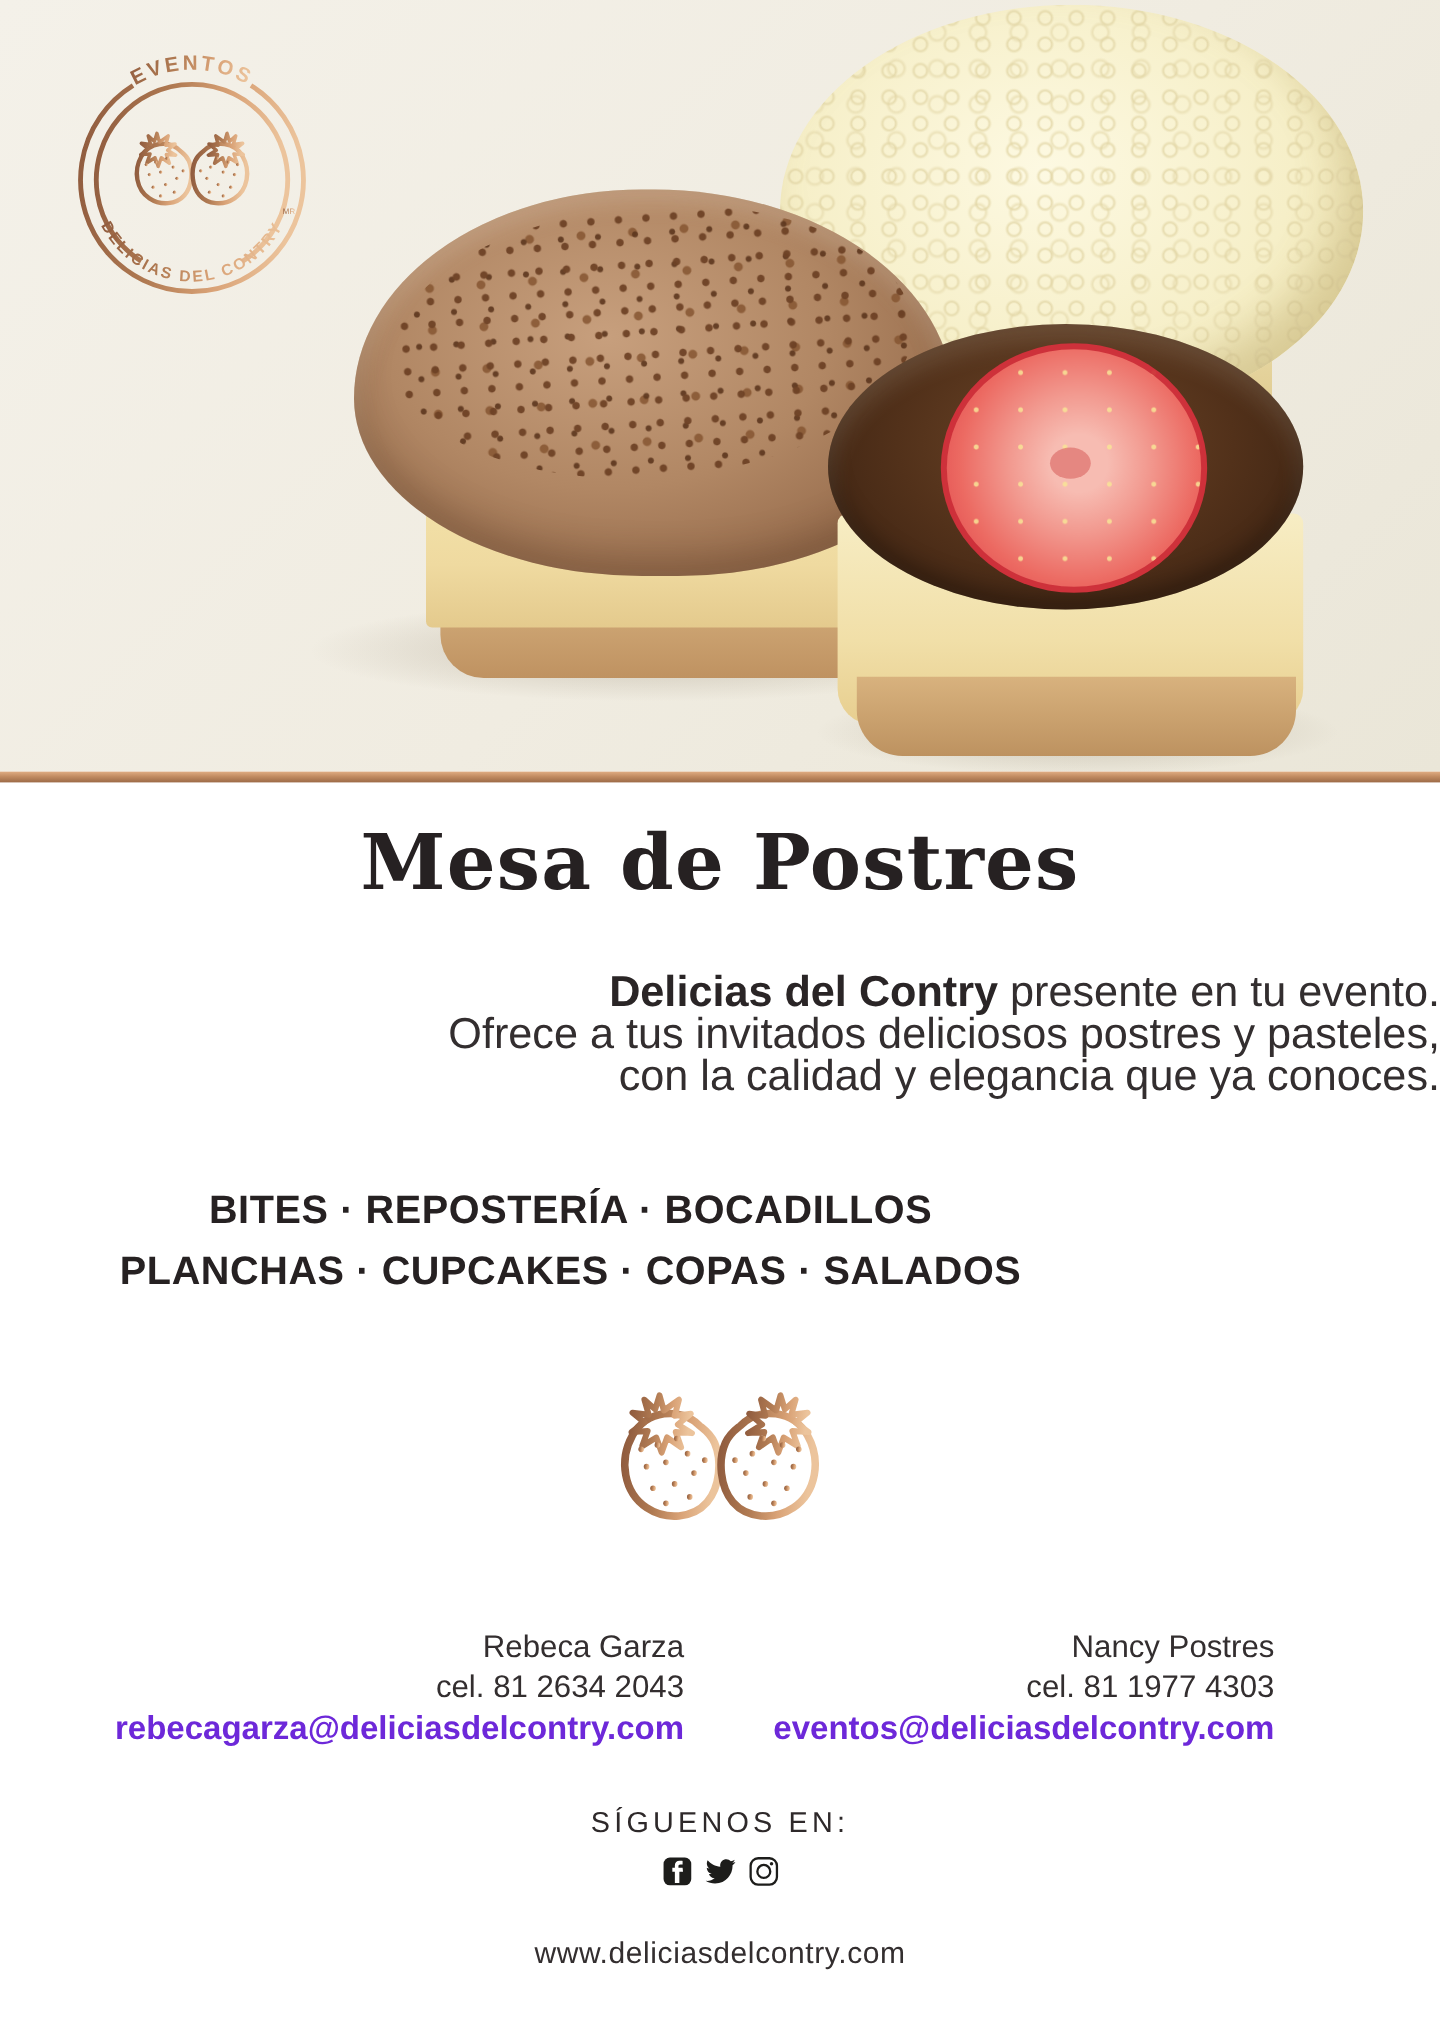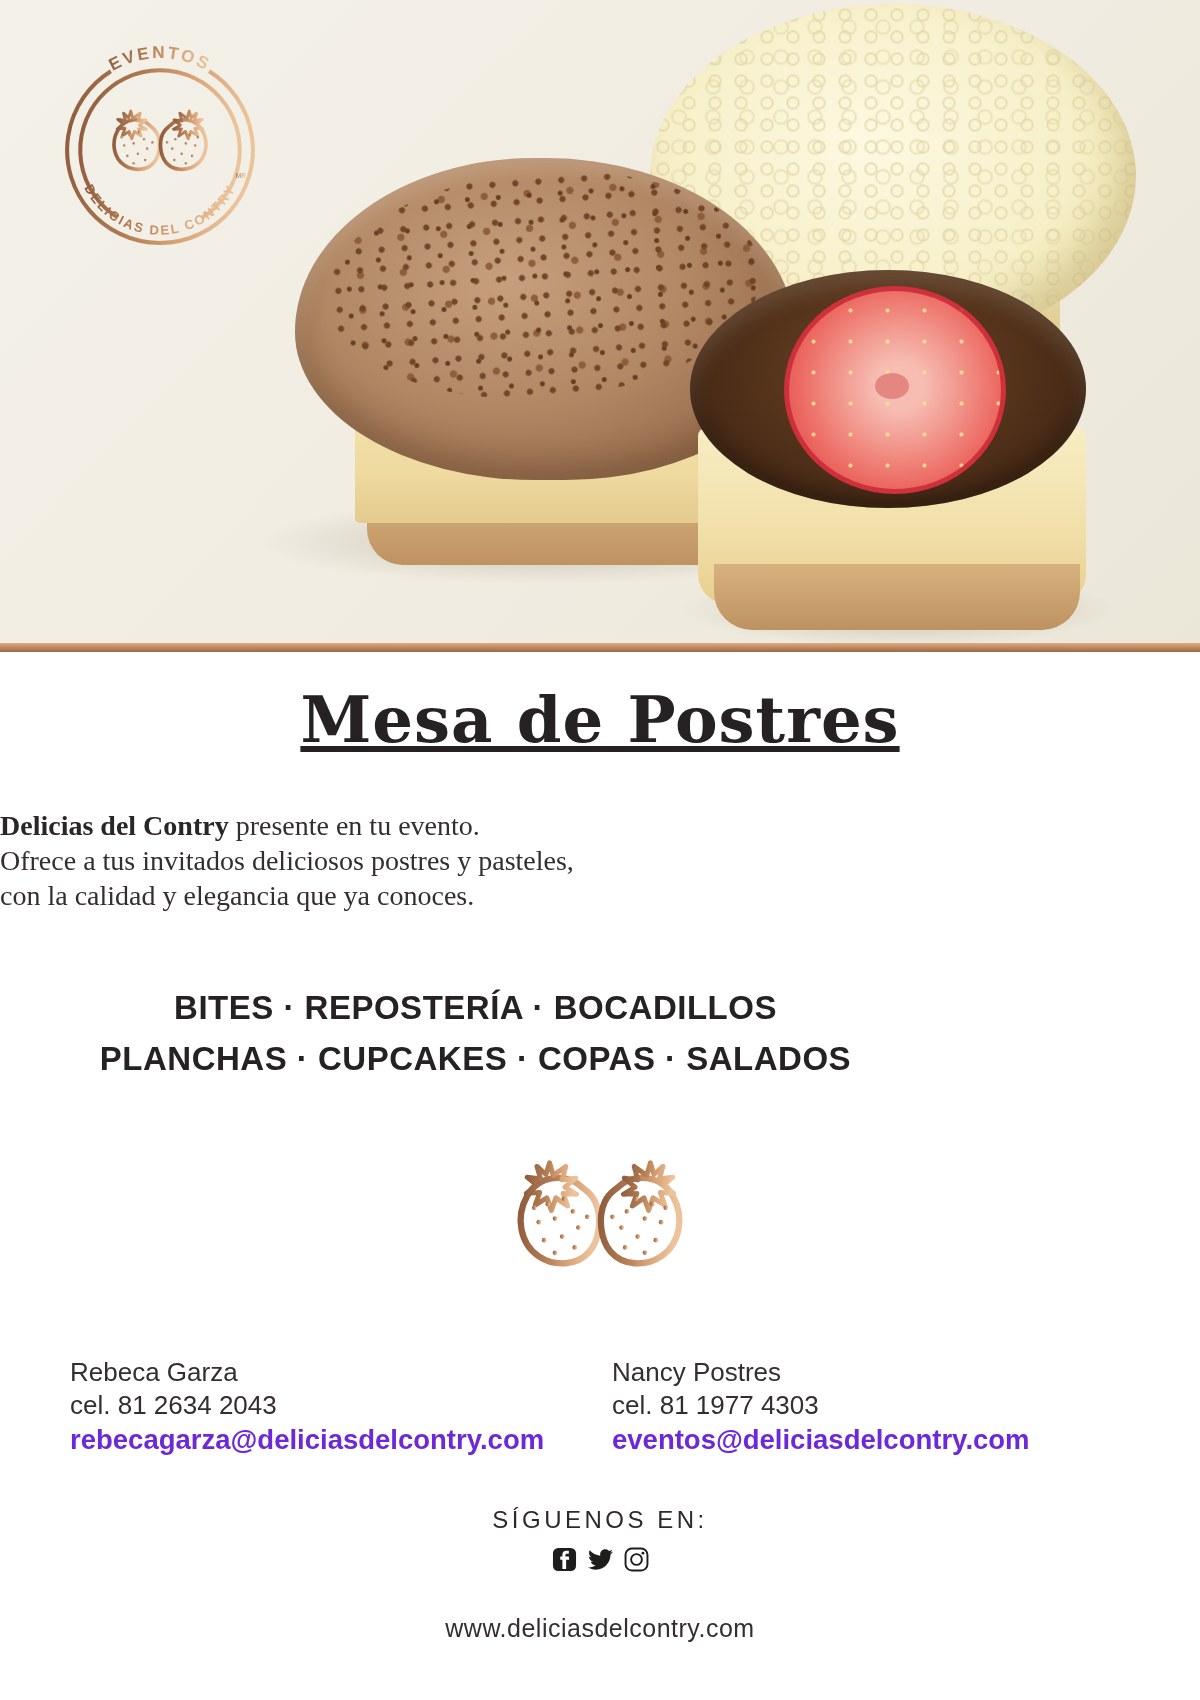--- a/index.html
+++ b/index.html
@@ -71,30 +71,30 @@
   
   .divider { position:absolute; left:0; top:643px; width:1200px; height:9px;
     background:linear-gradient(180deg,#dfac82 0%, #c28c62 45%, #9c6a47 100%); }
 
   
   .logo { position:absolute; left:54px; top:44px; width:212px; height:212px; }
 
   
   .title { position:absolute; top:682px; left:0; width:1200px; text-align:center;
     font-family:"DejaVu Serif","Liberation Serif",serif; font-weight:bold;
-    font-size:64px; letter-spacing:1px; color:#262122;text-decoration:underline; }
-  .intro { position:absolute; top:808px; left:0; width:1200px; text-align:left;
-    font-size:28px; line-height:35px; color:#332e2f;font-family:Liberation Serif, serif; }
+    font-size:64px; letter-spacing:1px; color:#262122; }
+  .intro { position:absolute; top:808px; left:0; width:1200px; text-align:right;
+    font-size:36px; line-height:35px; color:#332e2f; }
   .intro b { font-weight:bold; color:#2a2526; }
   .categories { position:absolute; top:982px; left:0; width:951px; text-align:center;
     font-weight:bold; font-size:33px; line-height:51px; letter-spacing:.5px; color:#262122; }
   .berries-center { position:absolute; left:492px; top:1152px; width:216px; height:135px; }
 
   .contacts { position:absolute; top:1356px; left:0; width:1200px; }
-  .contact { position:absolute; text-align:left; font-size:26px; line-height:33px; color:#332e2f; }
+  .contact { position:absolute; text-align:right; font-size:26px; line-height:33px; color:#332e2f; }
   .contact .email { font-weight:bold; font-size:27.5px; color:#6d28d9; margin-top:1px; }
   .contact-left  { left:70px;  width:500px; }
   .contact-right { left:612px; width:450px; }
 
   .follow { position:absolute; top:1506px; left:0; width:1200px; text-align:center; }
   .follow-label { font-size:24px; letter-spacing:3.5px; color:#2e292a; }
   .social-row { margin-top:13px; display:flex; justify-content:center; gap:11px; align-items:center; }
   .social-row svg { width:25px; height:25px; display:block; }
 
   .website { position:absolute; top:1614px; left:0; width:1200px; text-align:center;

